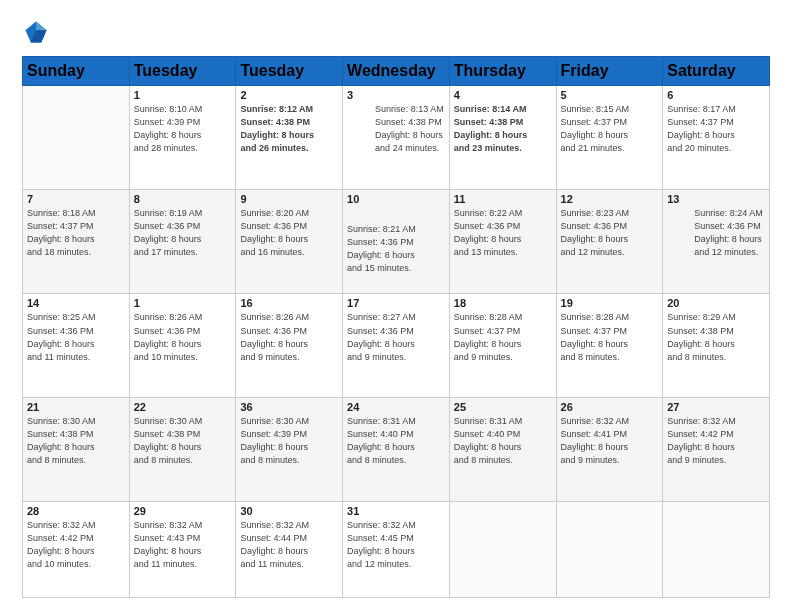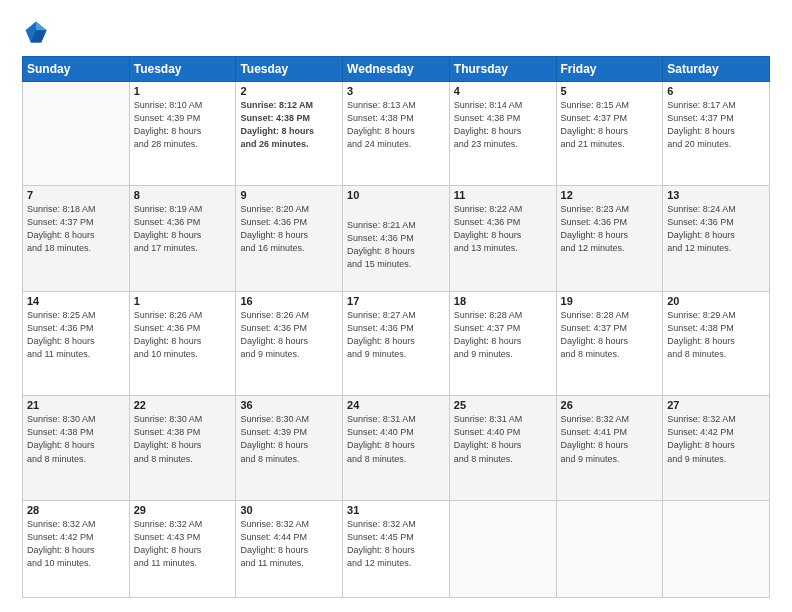--- a/index.html
+++ b/index.html
@@ -62,22 +62,22 @@
     }
     .calendar {
       flex: 1;
       border: 1px solid #ccc;
       border-collapse: collapse;
       width: 100%;
       table-layout: fixed;
     }
     .calendar th {
       background: #1a6fc4;
-      color: #ffffff;
-      font-size: 12px;
+      color: #000000;
+      font-size: 16px;
       font-weight: bold;
       padding: 5px 4px;
       text-align: left;
       border: 1px solid #1560a8;
     }
     .calendar td {
       border: 1px solid #ccc;
       vertical-align: top;
       padding: 3px 4px;
       font-size: 9.5px;
@@ -152,28 +152,28 @@
           </td>
           <td>
             <span class="day-num">2</span>
             <div class="day-info" style="white-space: pre-line; font-weight: bold;">Sunrise: 8:12 AM
 Sunset: 4:38 PM
 Daylight: 8 hours
 and 26 minutes.</div>
           </td>
           <td>
             <span class="day-num">3</span>
-            <div class="day-info" style="white-space: pre-line;">Sunrise: 8:13 AM
+            <div class="day-info" style="white-space: pre-line; margin-left: 28px;">Sunrise: 8:13 AM
 Sunset: 4:38 PM
 Daylight: 8 hours
 and 24 minutes.</div>
           </td>
           <td>
             <span class="day-num">4</span>
-            <div class="day-info" style="white-space: pre-line;">Sunrise: 8:14 AM
+            <div class="day-info" style="white-space: pre-line; font-weight: bold;">Sunrise: 8:14 AM
 Sunset: 4:38 PM
 Daylight: 8 hours
 and 23 minutes.</div>
           </td>
           <td>
             <span class="day-num">5</span>
             <div class="day-info" style="white-space: pre-line;">Sunrise: 8:15 AM
 Sunset: 4:37 PM
 Daylight: 8 hours
 and 21 minutes.</div>
@@ -224,21 +224,21 @@
           </td>
           <td>
             <span class="day-num">12</span>
             <div class="day-info" style="white-space: pre-line;">Sunrise: 8:23 AM
 Sunset: 4:36 PM
 Daylight: 8 hours
 and 12 minutes.</div>
           </td>
           <td>
             <span class="day-num">13</span>
-            <div class="day-info" style="white-space: pre-line;">Sunrise: 8:24 AM
+            <div class="day-info" style="white-space: pre-line; margin-left: 27px;">Sunrise: 8:24 AM
 Sunset: 4:36 PM
 Daylight: 8 hours
 and 12 minutes.</div>
           </td>
         </tr>
         <tr>
           <td>
             <span class="day-num">14</span>
             <div class="day-info" style="white-space: pre-line;">Sunrise: 8:25 AM
 Sunset: 4:36 PM

